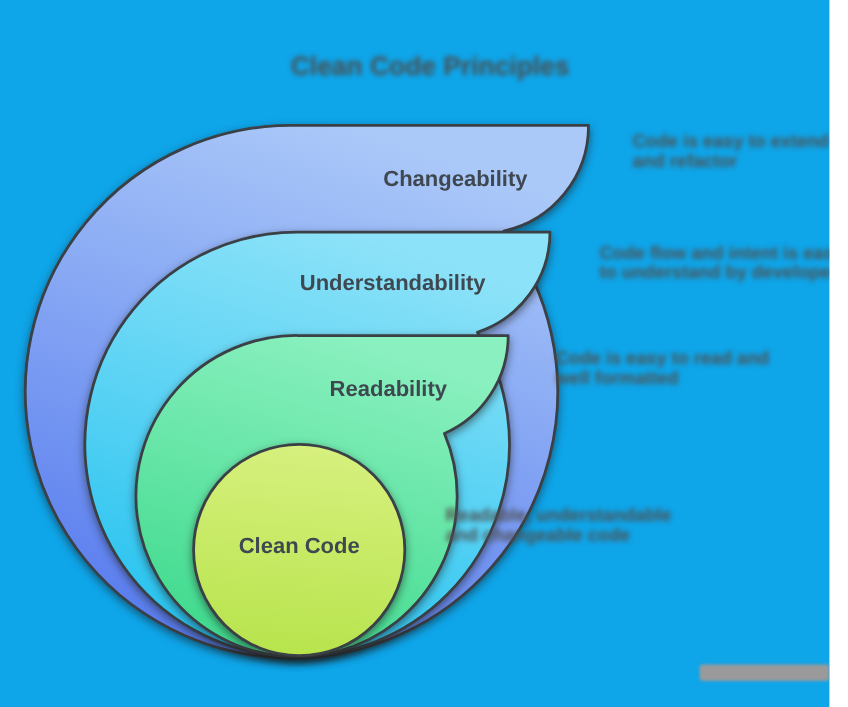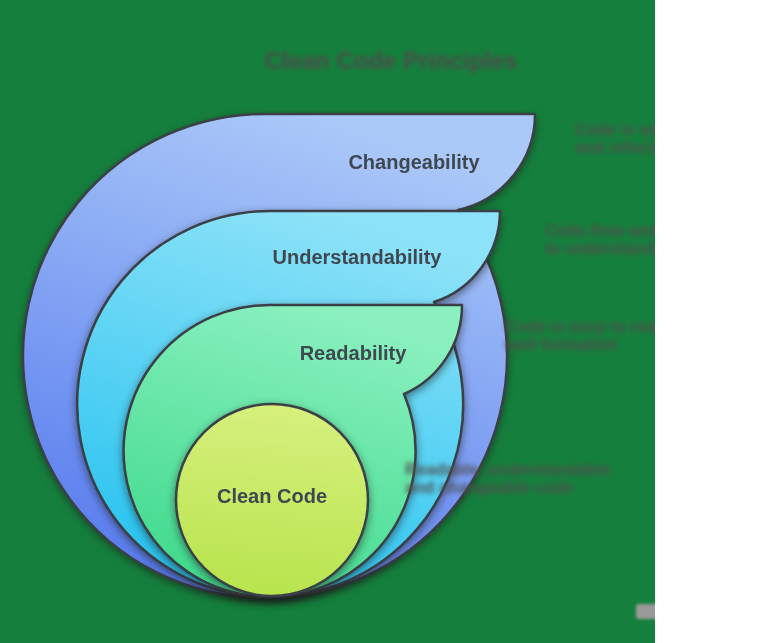--- a/index.html
+++ b/index.html
@@ -1,19 +1,19 @@
 <!DOCTYPE html>
 <html><head>
 <meta charset="utf-8">
 <style>
   html,body{margin:0;padding:0;background:#ffffff;}
   .canvas{
     position:relative;
-    width:655px;height:643px;
-    background:#15803d;
+    width:754px;height:643px;
+    background:#0ea5e9;
     font-family:"Liberation Sans", sans-serif;
     overflow:hidden;
   }
   .title{
     position:absolute;
     left:230px;top:47px;width:322px;
     text-align:center;
     font-size:24px;font-weight:700;
     color:#4c4c4c;
     filter:blur(2.2px);

